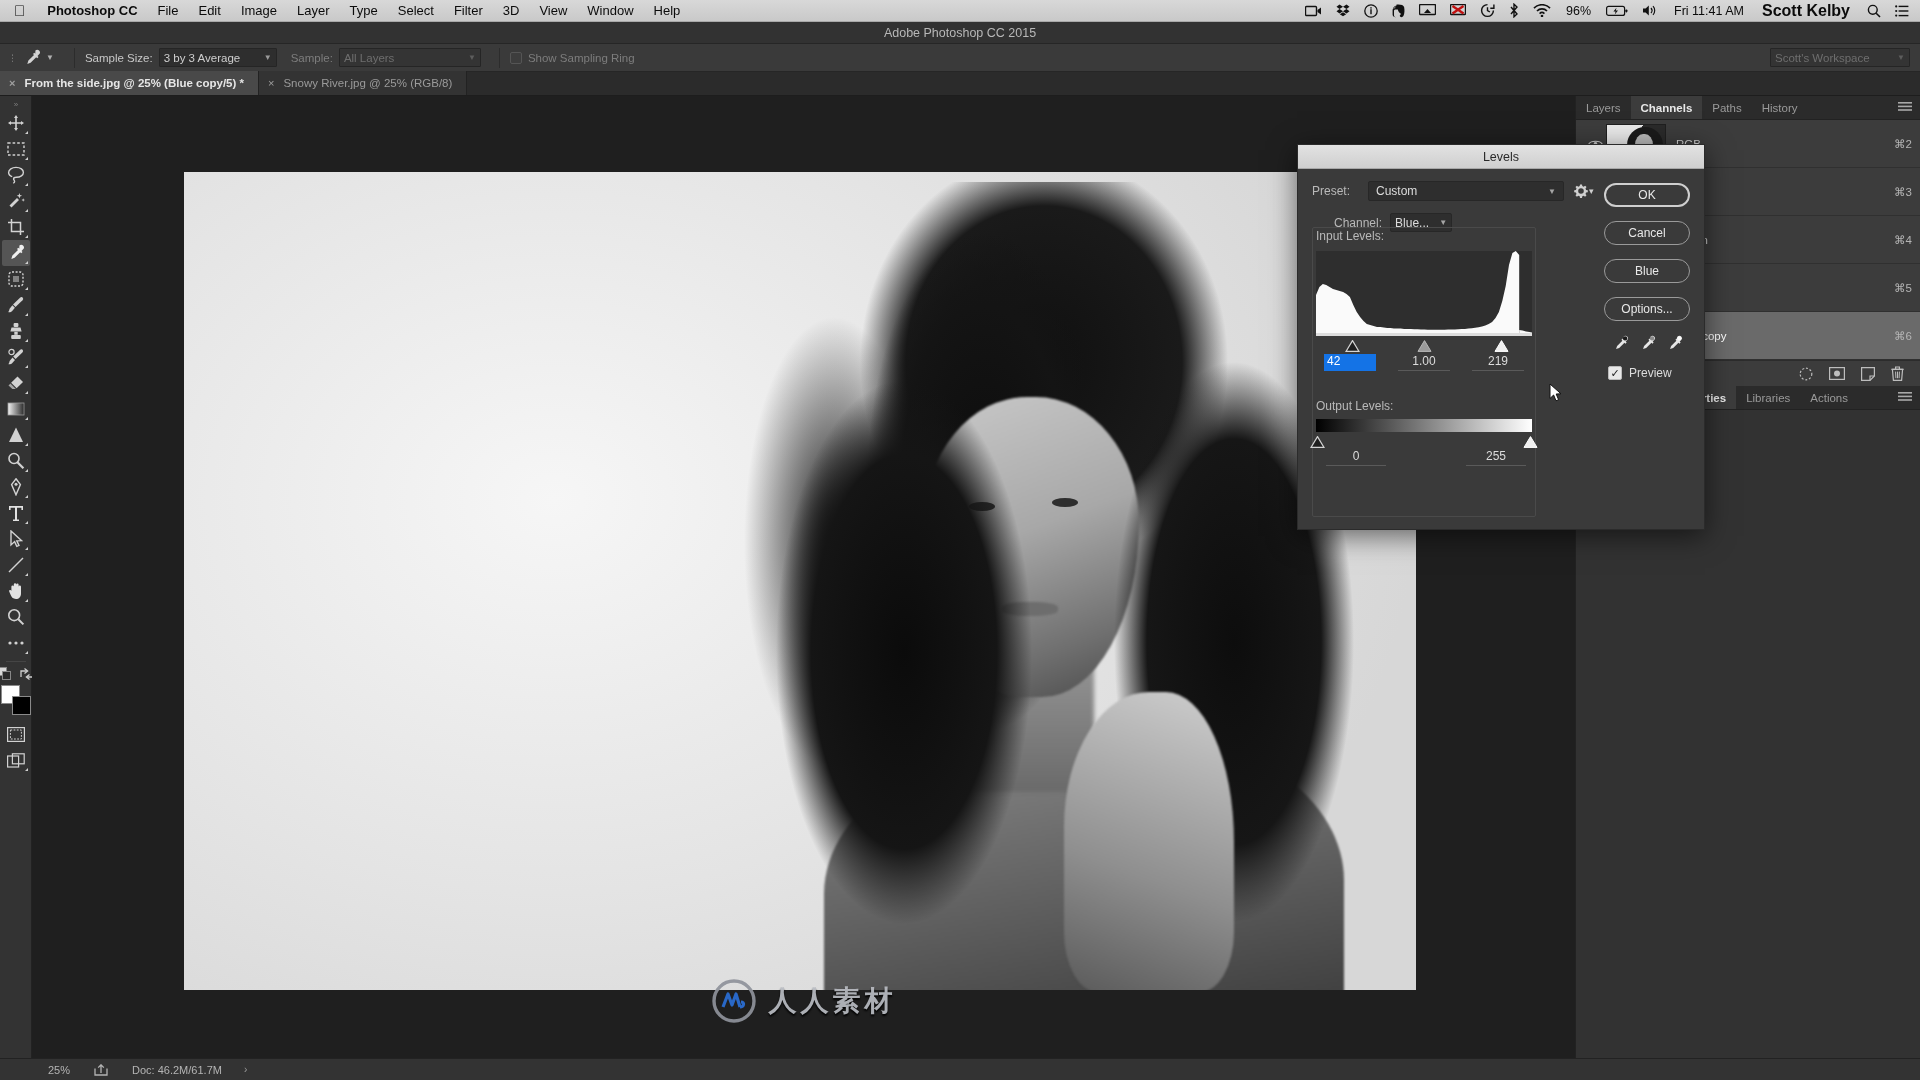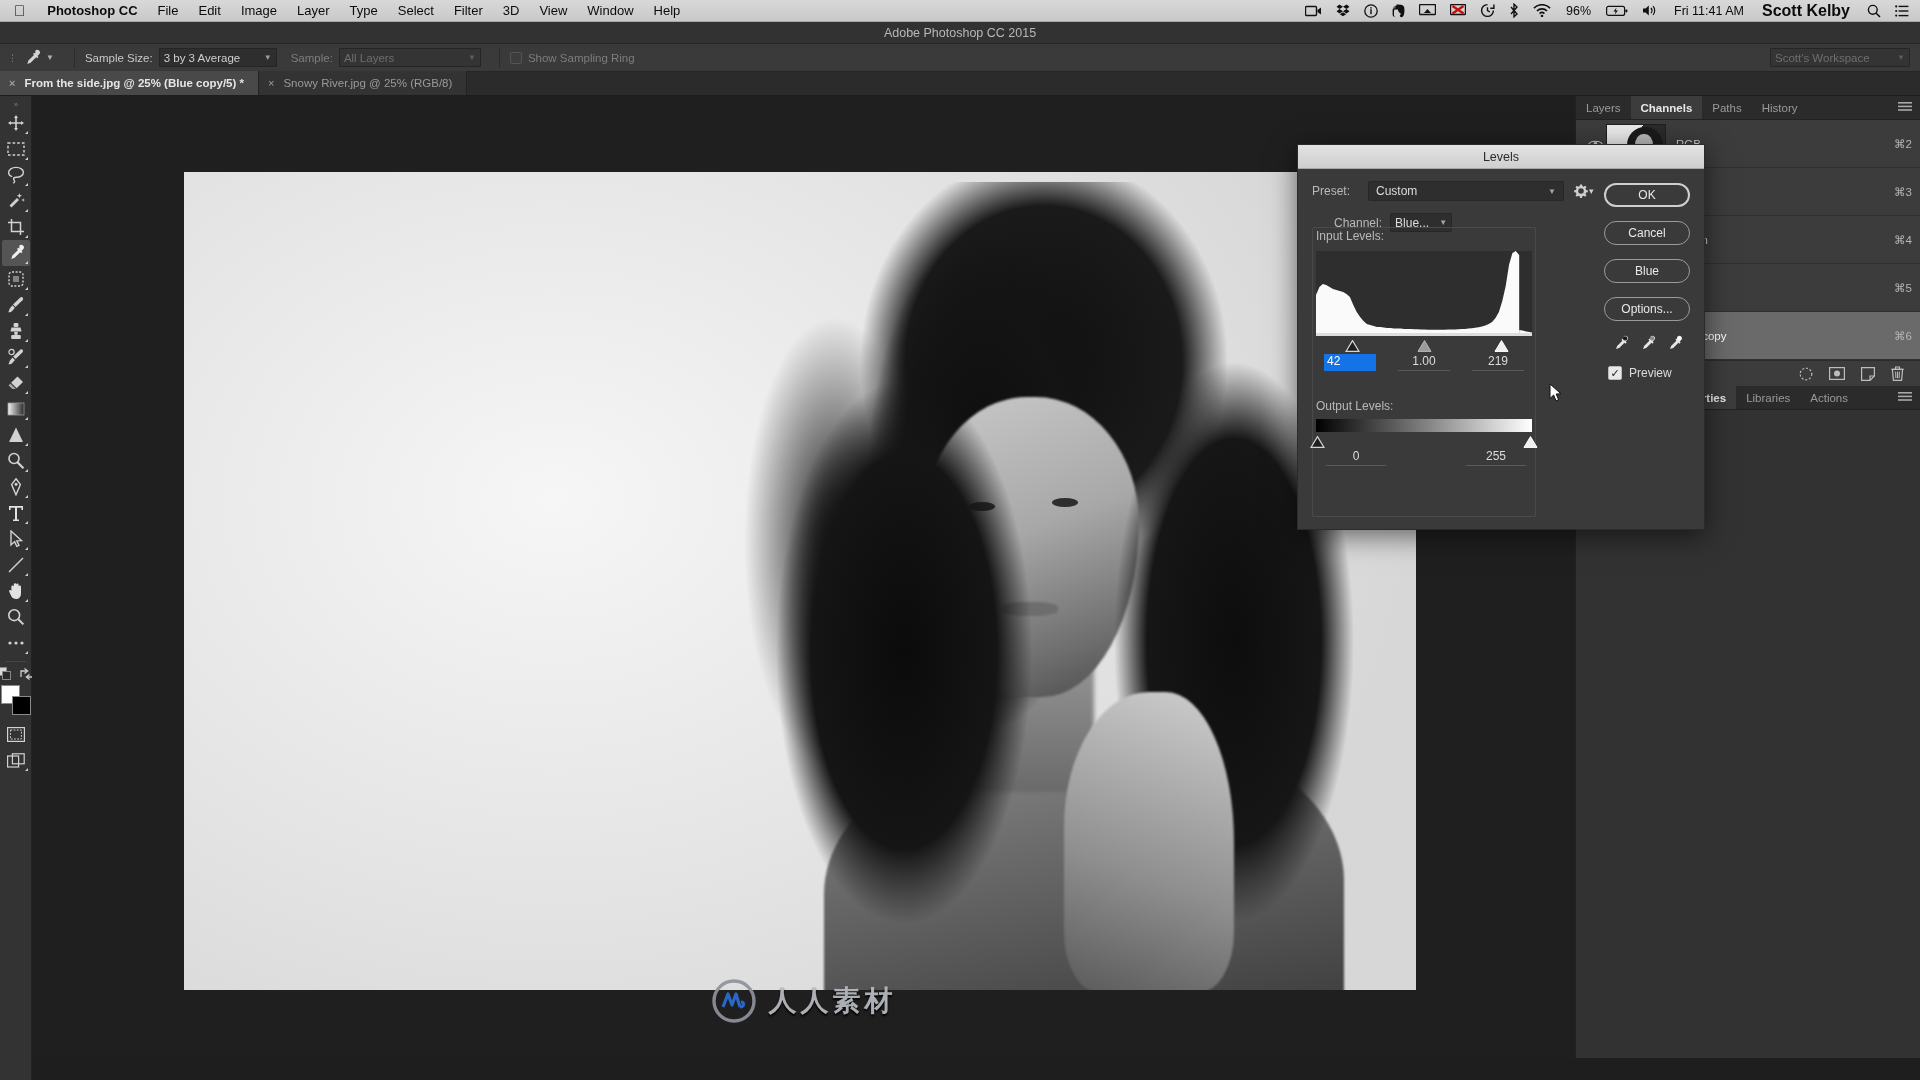--- a/index.html
+++ b/index.html
@@ -948,14 +948,25 @@
 
     </div>
   </div>
 
   <div class="cursor">
     <svg width="14" height="20" viewBox="0 0 14 20">
         <path d="M1 1 L1 15.5 L4.6 12 L7 17.8 L9.6 16.7 L7.2 11 L12 10.8 Z" fill="#ffffff" stroke="#111111" stroke-width="1"></path>
       </svg>
   </div>
 
+  <div class="statusbar">
+    <span class="zoom">25%</span>
+    <span class="share">
+      <svg class="ico-svg" width="14" height="12" viewBox="0 0 14 12">
+          <path d="M1 4.6 L1 11 L13 11 L13 4.6" fill="none" stroke="#b4b4b4" stroke-width="1.3"></path>
+          <path d="M7 9 L7 1 M4.2 3.6 L7 0.8 L9.8 3.6" fill="none" stroke="#b4b4b4" stroke-width="1.3"></path>
+        </svg>
+    </span>
+    <span class="doc">Doc: 46.2M/61.7M</span>
+    <span class="arr">›</span>
+  </div>
 
 </div>
 
 </body></html>

